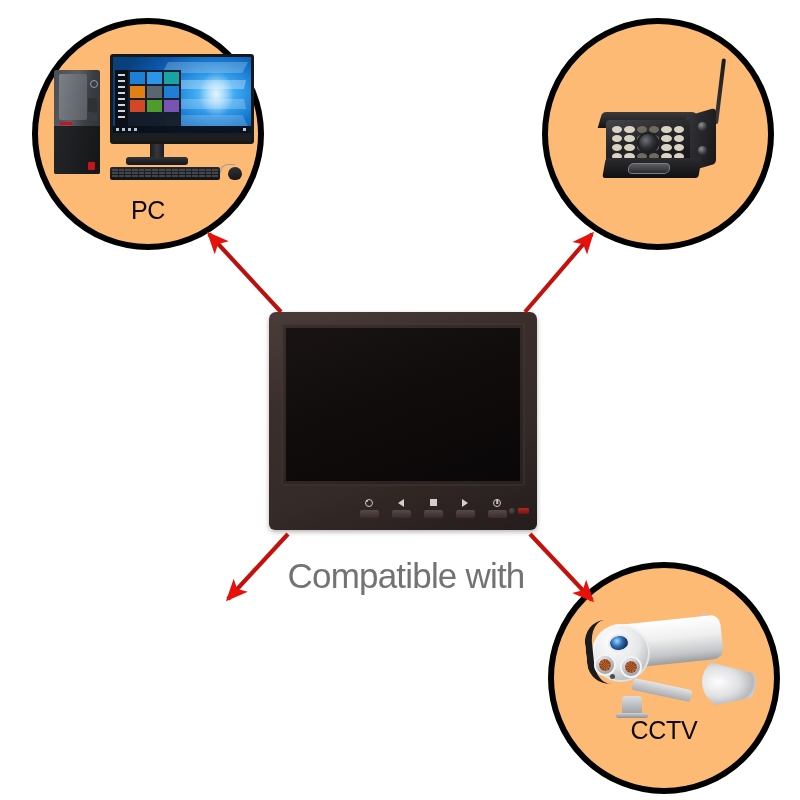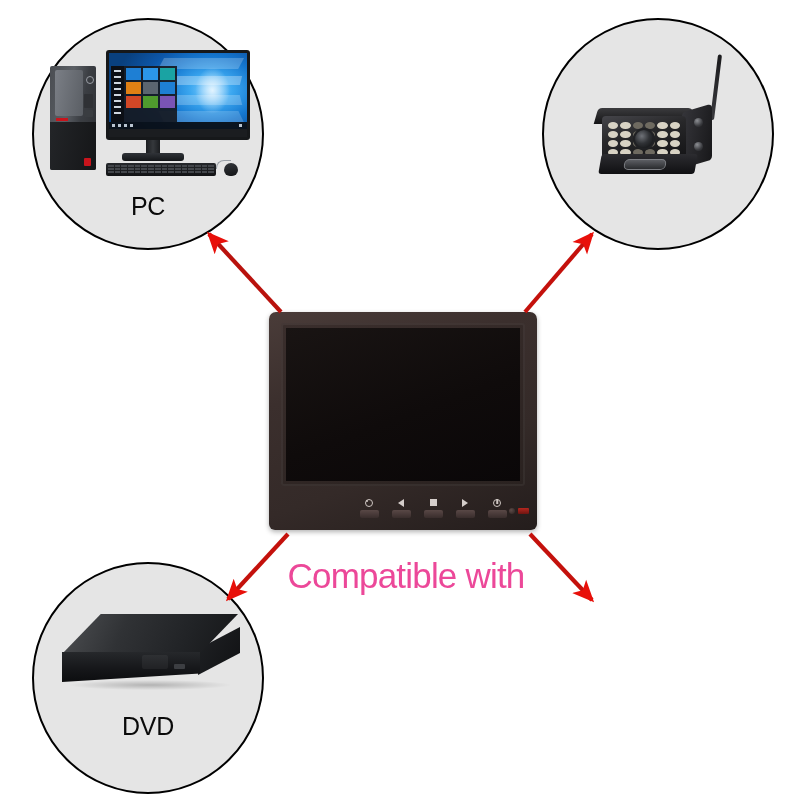--- a/index.html
+++ b/index.html
@@ -20,22 +20,22 @@
     left: 0; top: 0;
     width: 800px;
     height: 800px;
     background: #ffffff;
   }
 
   
   .bubble {
     position: absolute;
     border-radius: 50%;
-    border: 2px solid #000000;
-    background: #e5e5e5;
+    border: 6px solid #000000;
+    background: #fdba74;
     box-sizing: border-box;
   }
   .bubble-tl { left: 32px;  top: 18px;  width: 232px; height: 232px; }
   .bubble-tr { left: 542px; top: 18px;  width: 232px; height: 232px; }
   .bubble-bl { left: 32px;  top: 562px; width: 232px; height: 232px; }
   .bubble-br { left: 548px; top: 562px; width: 232px; height: 232px; }
 
   .bubble-label {
     position: absolute;
     left: 0;
@@ -388,21 +388,21 @@
   .arrow-layer {
     position: absolute; left: 0; top: 0; width: 800px; height: 800px;
     pointer-events: none;
   }
 
   
   .caption {
     position: absolute;
     left: 286px; top: 556px; width: 240px;
     text-align: center;
-    color: #ec4899;
+    color: #737373;
     font-size: 35px;
     font-weight: 400;
     letter-spacing: -0.8px;
     font-family: "Liberation Sans", sans-serif;
     white-space: nowrap;
   }
 </style>
 </head>
 <body>
 
@@ -554,32 +554,37 @@
           <i></i>
       </div>
       <div class="cam-lens"></div>
       <div class="cam-side-bolt bolt-a"></div>
       <div class="cam-side-bolt bolt-b"></div>
       <div class="cam-bracket"></div>
       <div class="cam-bracket-slot"></div>
     </div>
   </div>
 
-  <div class="bubble bubble-bl">
-    <div class="art dvd-art">
-      <div class="dvd-shadow"></div>
-      <div class="dvd-right"></div>
-      <div class="dvd-top"></div>
-      <div class="dvd-front"></div>
-      <div class="dvd-panel"></div>
-      <div class="dvd-usb"></div>
+
+  <div class="bubble bubble-br">
+    <div class="art cctv-art">
+      <div class="cctv-ant"></div>
+      <div class="cctv-tail"></div>
+      <div class="cctv-body"></div>
+      <div class="cctv-head"></div>
+      <div class="cctv-hood"></div>
+      <div class="cctv-lens"></div>
+      <div class="cctv-ir ir-left"></div>
+      <div class="cctv-ir ir-right"></div>
+      <div class="cctv-dot"></div>
+      <div class="cctv-mount"></div>
+      <div class="cctv-foot"></div>
     </div>
-    <div class="bubble-label">DVD</div>
+    <div class="bubble-label">CCTV</div>
   </div>
-
 
   <div class="monitor">
     <div class="monitor-inner">
       <div class="monitor-screen"></div>
     </div>
     <div class="monitor-buttons">
       <div class="mbtn">
         <div class="mbtn-glyph">
             <div class="g-ring"></div>
           </div>

